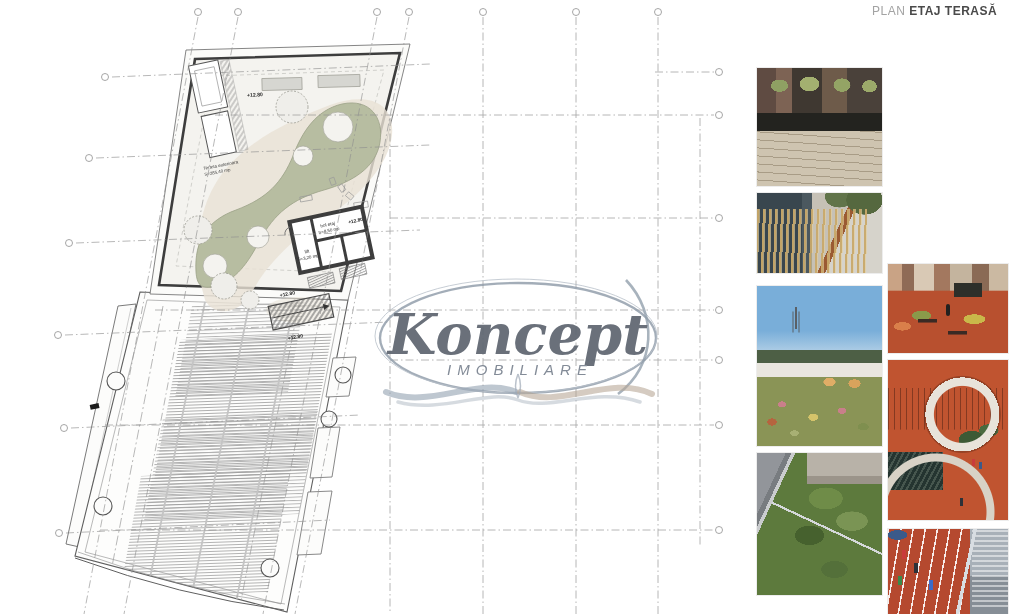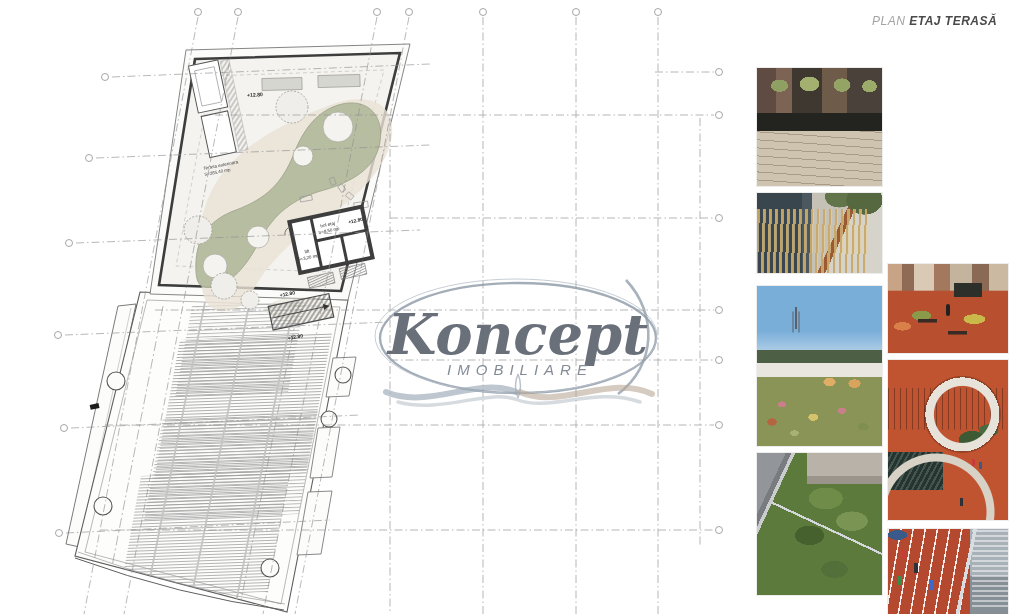--- a/index.html
+++ b/index.html
@@ -1,18 +1,18 @@
 <!DOCTYPE html>
 <html><head>
 <meta charset="utf-8">
 <style>
   html,body{margin:0;padding:0;background:#ffffff;}
   .canvas{position:relative;width:1024px;height:614px;background:#ffffff;overflow:hidden;
           font-family:"Liberation Sans",sans-serif;}
-  .sheet-title{position:absolute;left:872px;top:14px;font-size:12px;letter-spacing:.5px;white-space:nowrap;font-style:italic;}
+  .sheet-title{position:absolute;left:872px;top:4px;font-size:12px;letter-spacing:.5px;white-space:nowrap;}
   .sheet-title .light{color:#a3a3a3;font-weight:400;}
   .sheet-title .bold{color:#4a4a4a;font-weight:700;}
   .plan-svg{position:absolute;left:0;top:0;}
   .watermark{position:absolute;left:368px;top:262px;width:300px;height:160px;opacity:.93;}
   .wm-brand{font-family:"DejaVu Serif",serif;font-style:italic;font-weight:600;}
   .wm-sub{font-family:"Liberation Sans",sans-serif;font-style:italic;}
   .photo{position:absolute;background-repeat:no-repeat;box-shadow:0 0 0 1px rgba(0,0,0,.07);}
   .photo span{position:absolute;display:block;}
   
   .p1{left:757px;top:68px;width:125px;height:118px;background-color:#b9b2a4;

